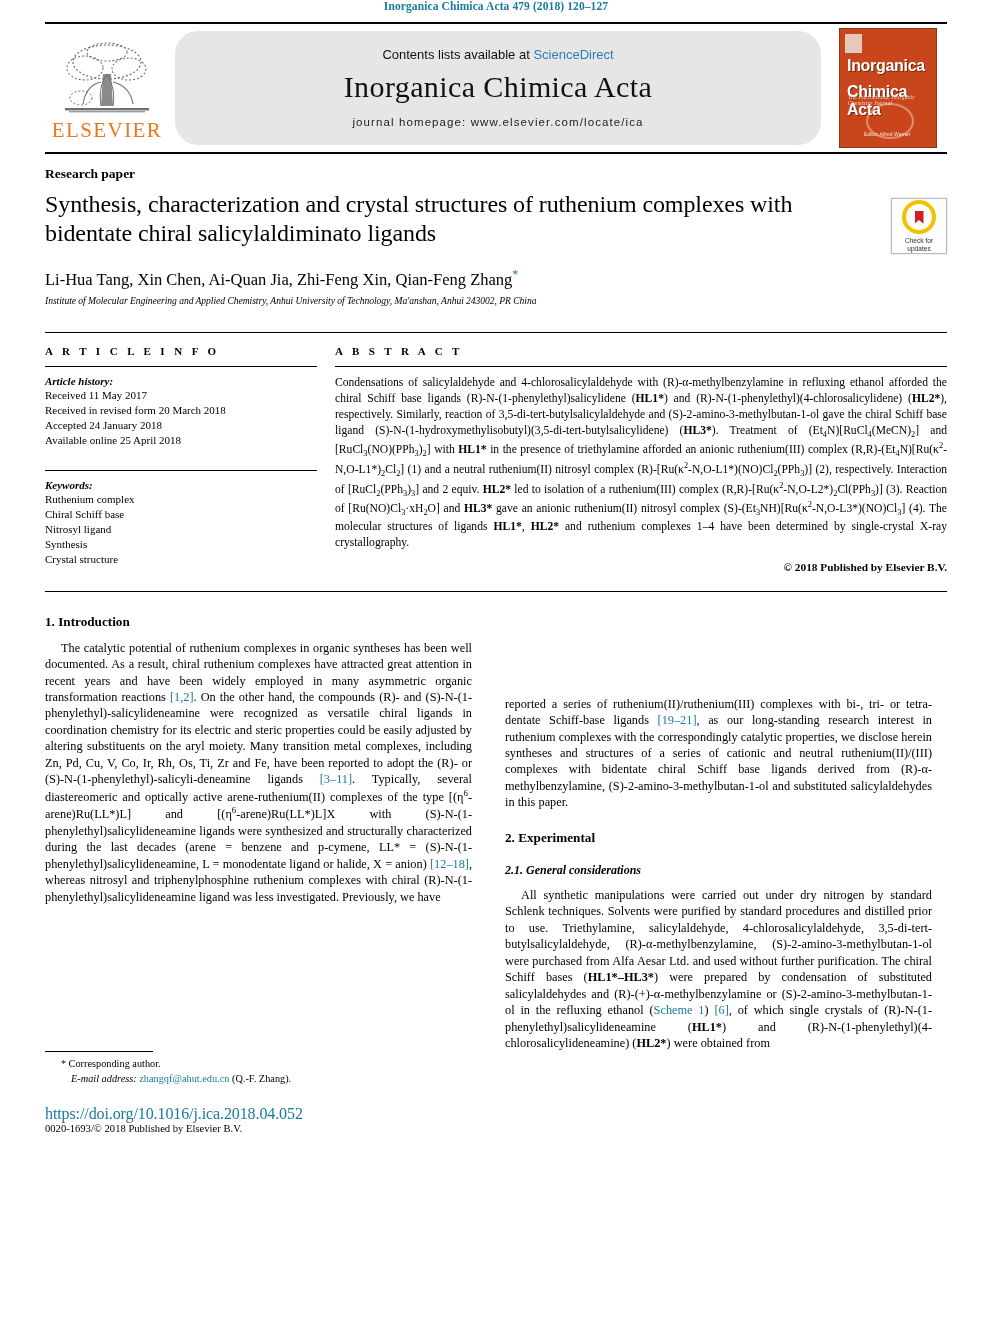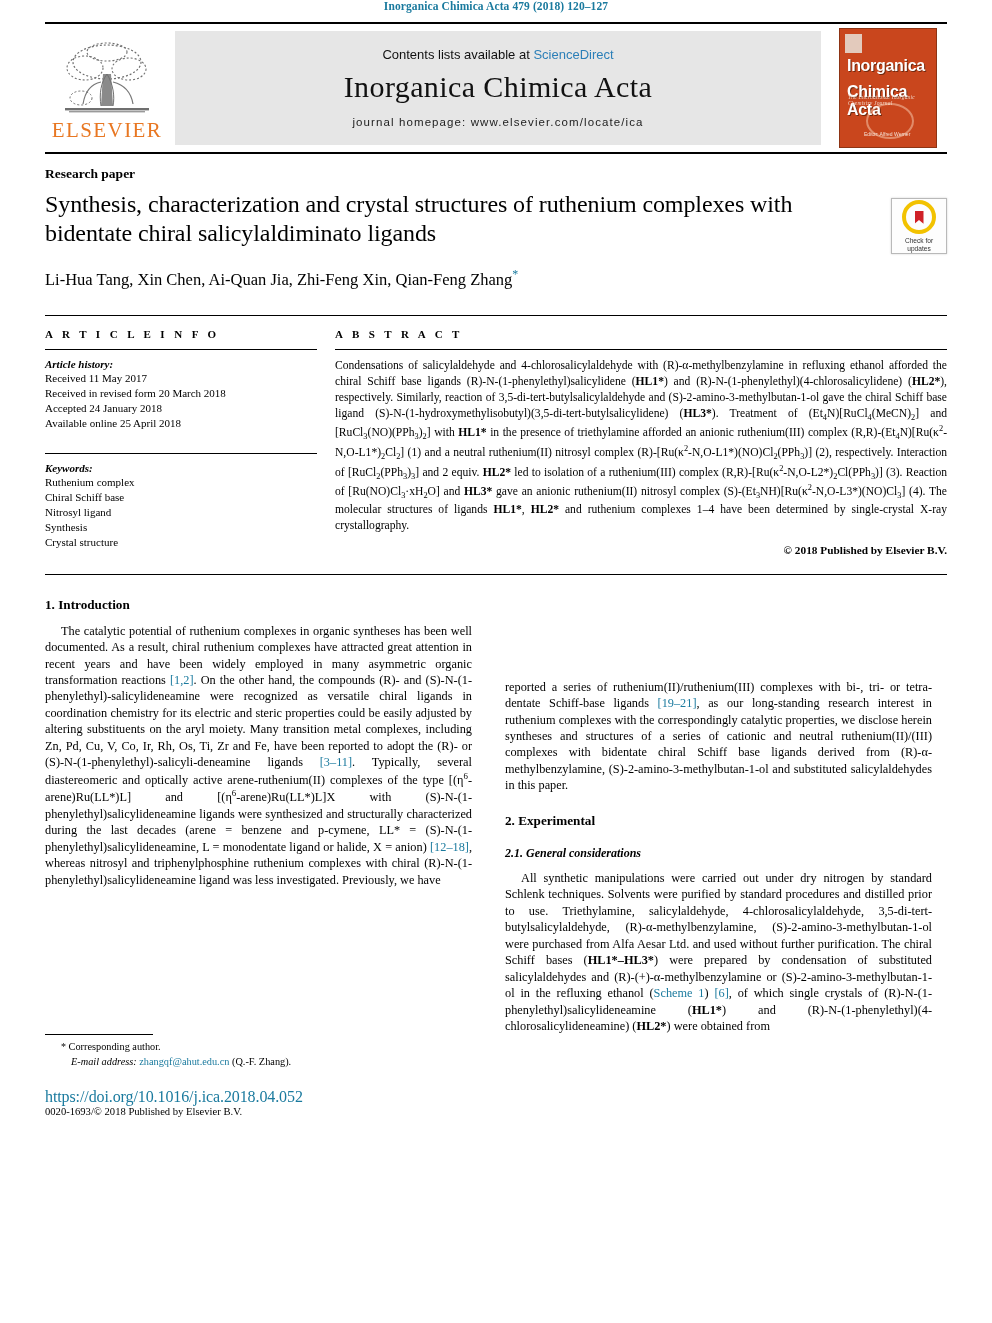--- a/index.html
+++ b/index.html
@@ -62,20 +62,21 @@
   }
   .mast-center {
     flex: 1 1 auto;
     background: #e6e6e6;
     display: flex;
     flex-direction: column;
     align-items: center;
     justify-content: center;
     margin: 7px 8px 7px 6px;
     padding: 4px 0 6px;
+    border-radius: 23px;
   }
   .contents-line {
     font-family: "Liberation Sans", sans-serif;
     font-size: 13px;
     color: #111;
     margin-bottom: 8px;
   }
   .contents-line .sd { color: #2b7fb8; }
   .journal-title {
     font-family: "Liberation Serif", serif;
@@ -367,20 +368,21 @@
       </div>
     </div>
   </div>
 
   <div class="paper-type">Research paper</div>
 
   <div class="title-row">
     <div class="title-block">
       <h1 class="art-title">Synthesis, characterization and crystal structures of ruthenium complexes with bidentate chiral salicylaldiminato ligands</h1>
       <div class="authors"><span>Li-Hua Tang, Xin Chen, Ai-Quan Jia, Zhi-Feng Xin, Qian-Feng Zhang</span><span class="star">*</span></div>
+      <div class="affil">Institute of Molecular Engineering and Applied Chemistry, Anhui University of Technology, Ma'anshan, Anhui 243002, PR China</div>
     </div>
     <div class="crossmark">
       <div class="cm-ring"></div>
       <div class="cm-label">
         <span>Check for</span><br>
         <span>updates</span>
       </div>
     </div>
   </div>
 

